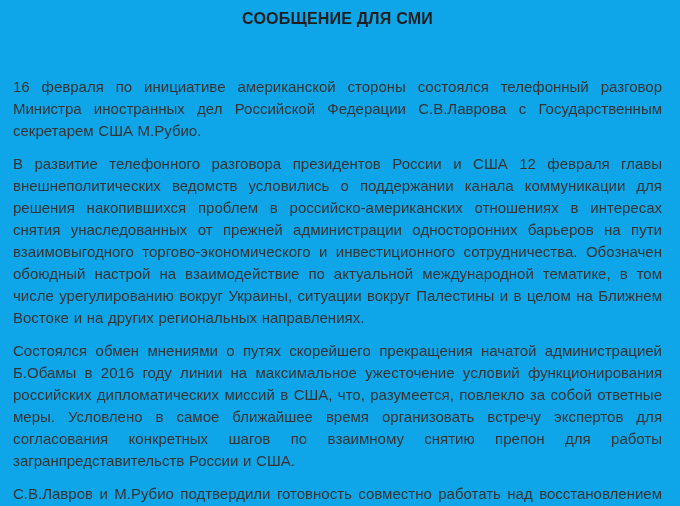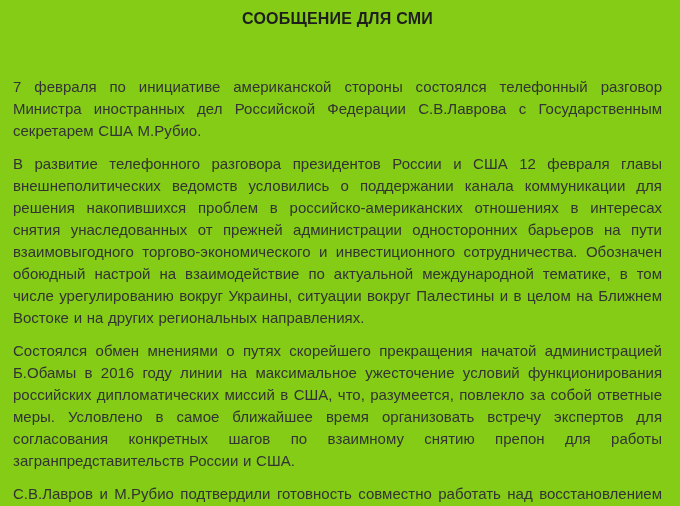--- a/index.html
+++ b/index.html
@@ -4,21 +4,21 @@
 <style>
   html, body {
     margin: 0;
     padding: 0;
     background: #ffffff;
   }
   .page {
     width: 680px;
     height: 506px;
     box-sizing: border-box;
-    background: #84cc16;
+    background: #0ea5e9;
     padding: 8px 18px 16px 13px;
     overflow: hidden;
     font-family: "Liberation Sans", "DejaVu Sans", sans-serif;
   }
   .doc-title {
     margin: 0;
     font-size: 16px;
     font-weight: 700;
     line-height: 22px;
     text-align: center;
@@ -40,18 +40,18 @@
     margin-bottom: 0;
   }
 </style>
 </head>
 <body>
 
 <main class="page">
   <h1 class="doc-title">СООБЩЕНИЕ ДЛЯ СМИ</h1>
 
   <section class="doc-body">
-    <p>7 февраля по инициативе американской стороны состоялся телефонный разговор Министра иностранных дел Российской Федерации С.В.Лаврова с Государственным секретарем США М.Рубио.</p>
+    <p>16 февраля по инициативе американской стороны состоялся телефонный разговор Министра иностранных дел Российской Федерации С.В.Лаврова с Государственным секретарем США М.Рубио.</p>
     <p>В развитие телефонного разговора президентов России и США 12 февраля главы внешнеполитических ведомств условились о поддержании канала коммуникации для решения накопившихся проблем в российско-американских отношениях в интересах снятия унаследованных от прежней администрации односторонних барьеров на пути взаимовыгодного торгово-экономического и инвестиционного сотрудничества. Обозначен обоюдный настрой на взаимодействие по актуальной международной тематике, в том числе урегулированию вокруг Украины, ситуации вокруг Палестины и в целом на Ближнем Востоке и на других региональных направлениях.</p>
     <p>Состоялся обмен мнениями о путях скорейшего прекращения начатой администрацией Б.Обамы в 2016 году линии на максимальное ужесточение условий функционирования российских дипломатических миссий в США, что, разумеется, повлекло за собой ответные меры. Условлено в самое ближайшее время организовать встречу экспертов для согласования конкретных шагов по взаимному снятию препон для работы загранпредставительств России и США.</p>
     <p>С.В.Лавров и М.Рубио подтвердили готовность совместно работать над восстановлением взаимоуважительного межгосударственного диалога в русле заданной президентами тональности. Договорились о регулярных контактах, в том числе для подготовки российско-американской встречи на высшем уровне.</p>
   </section>
 </main>
 
 </body></html>

